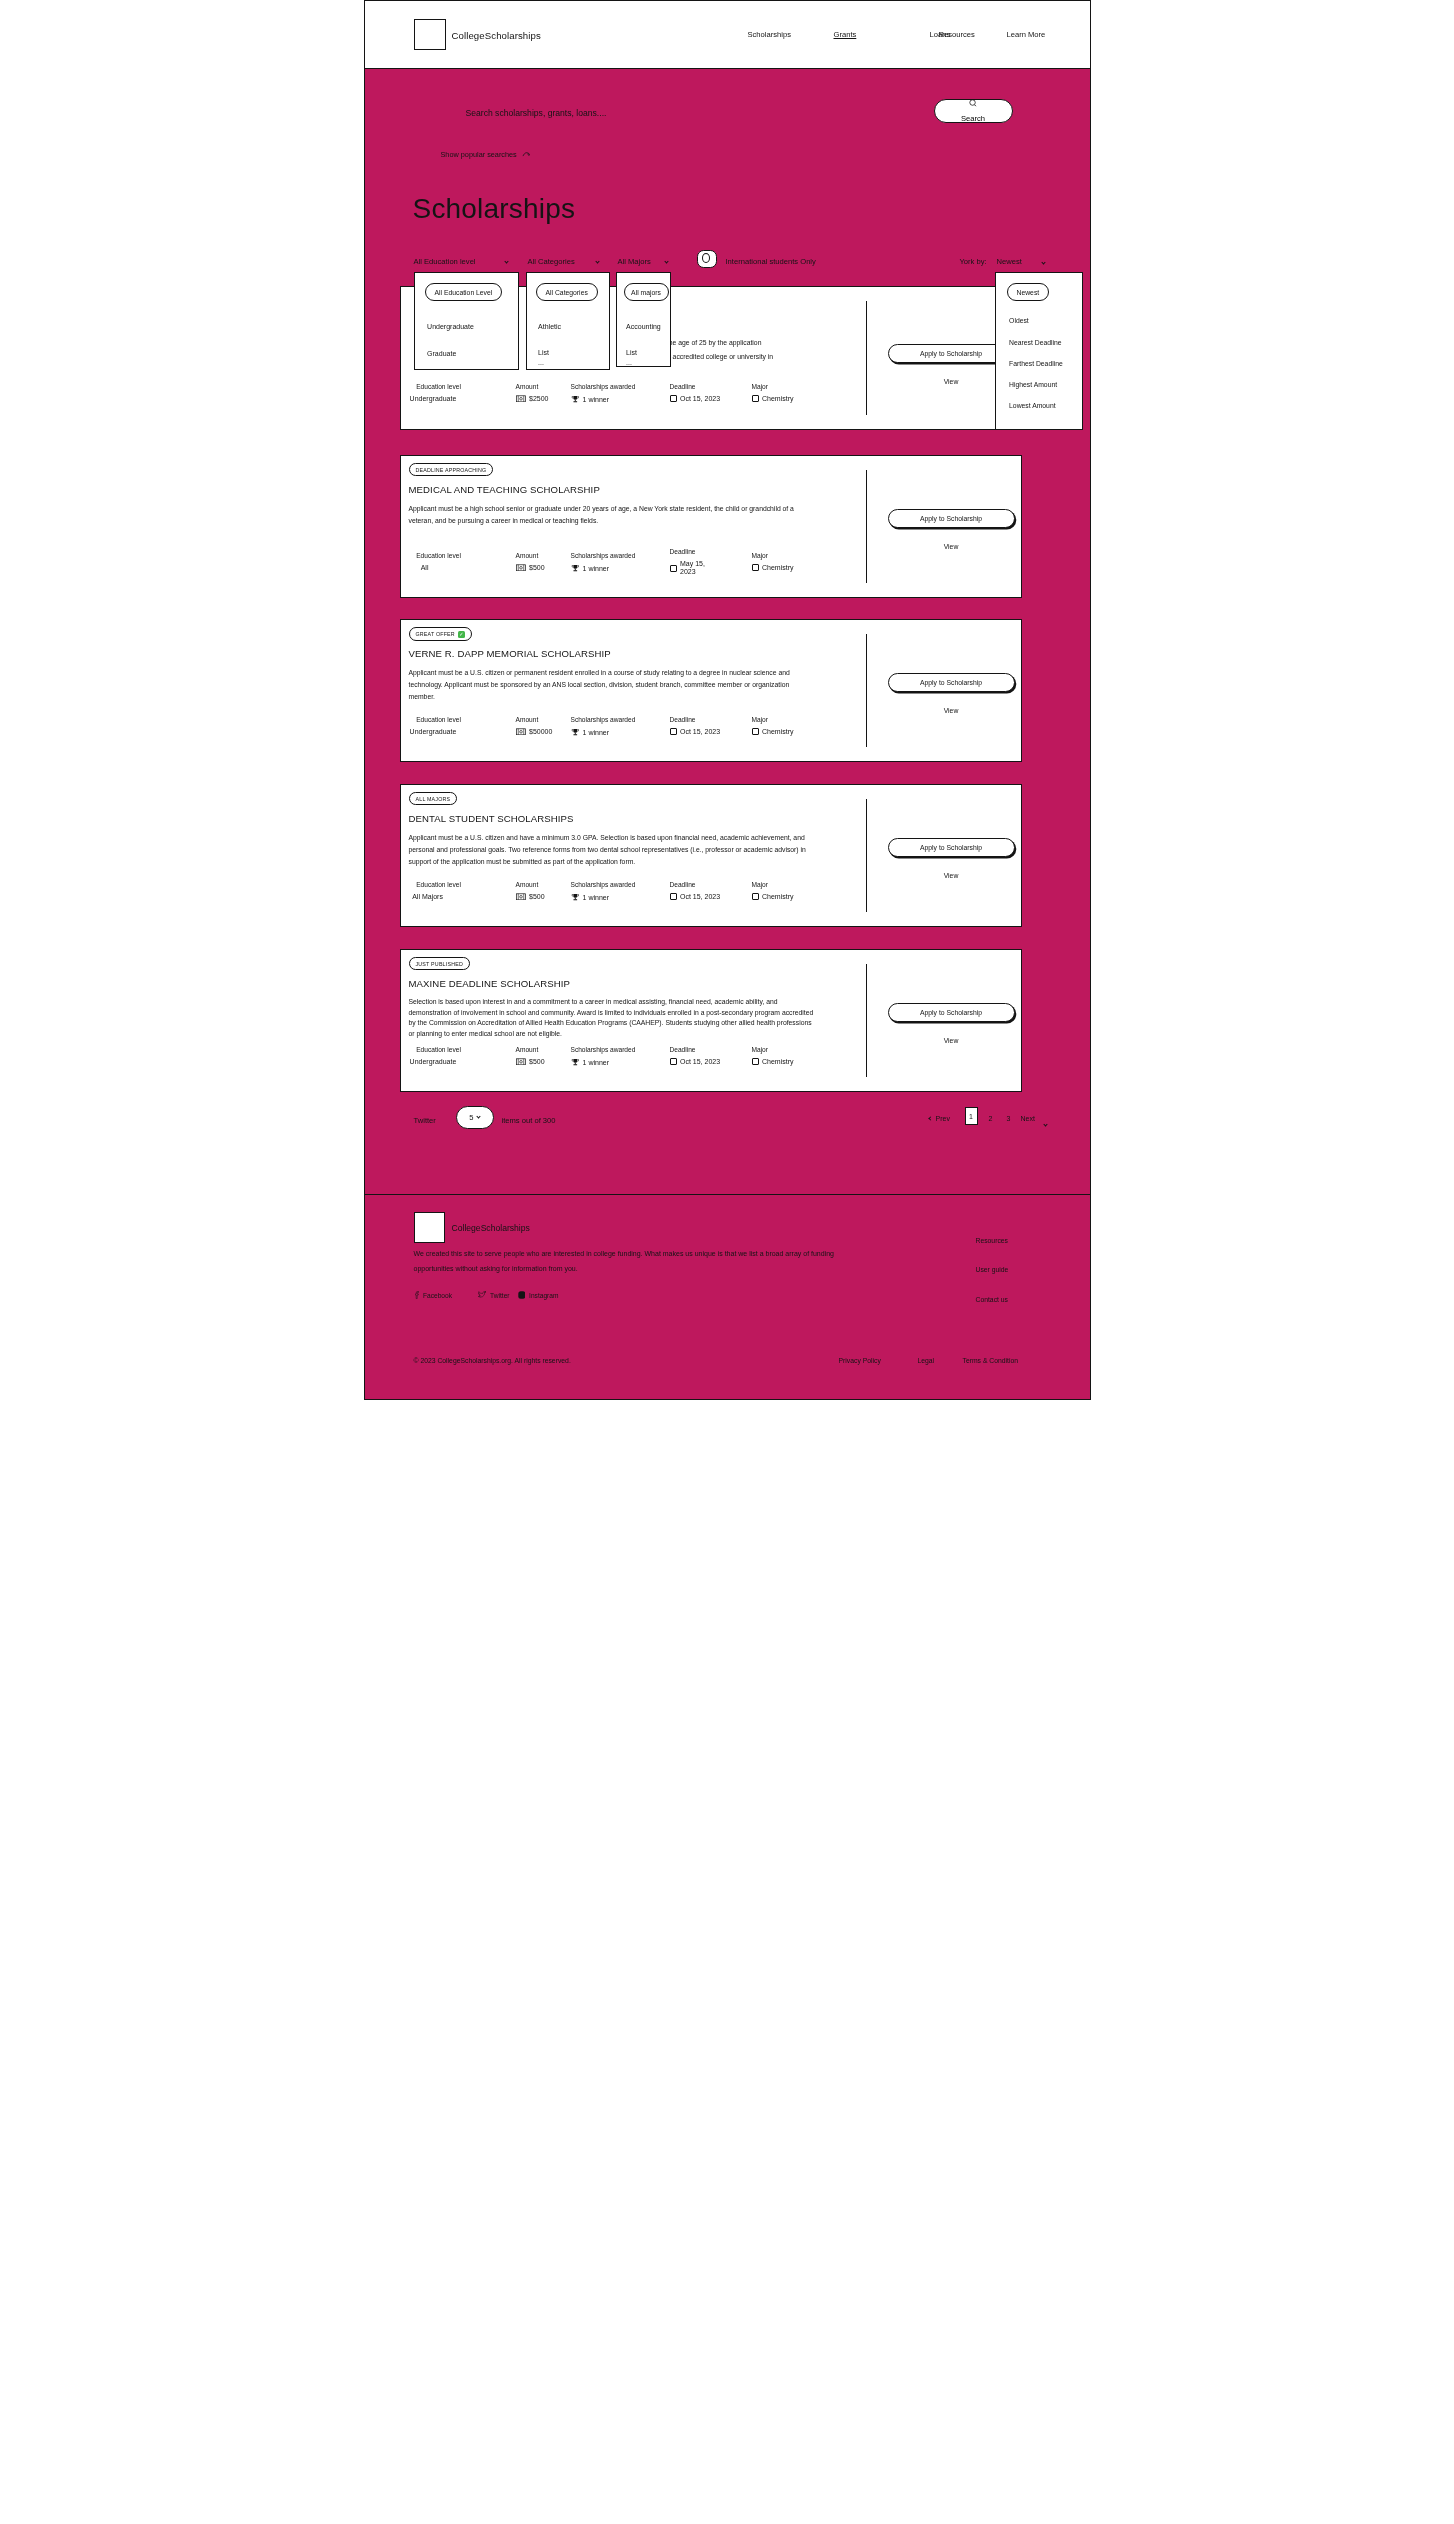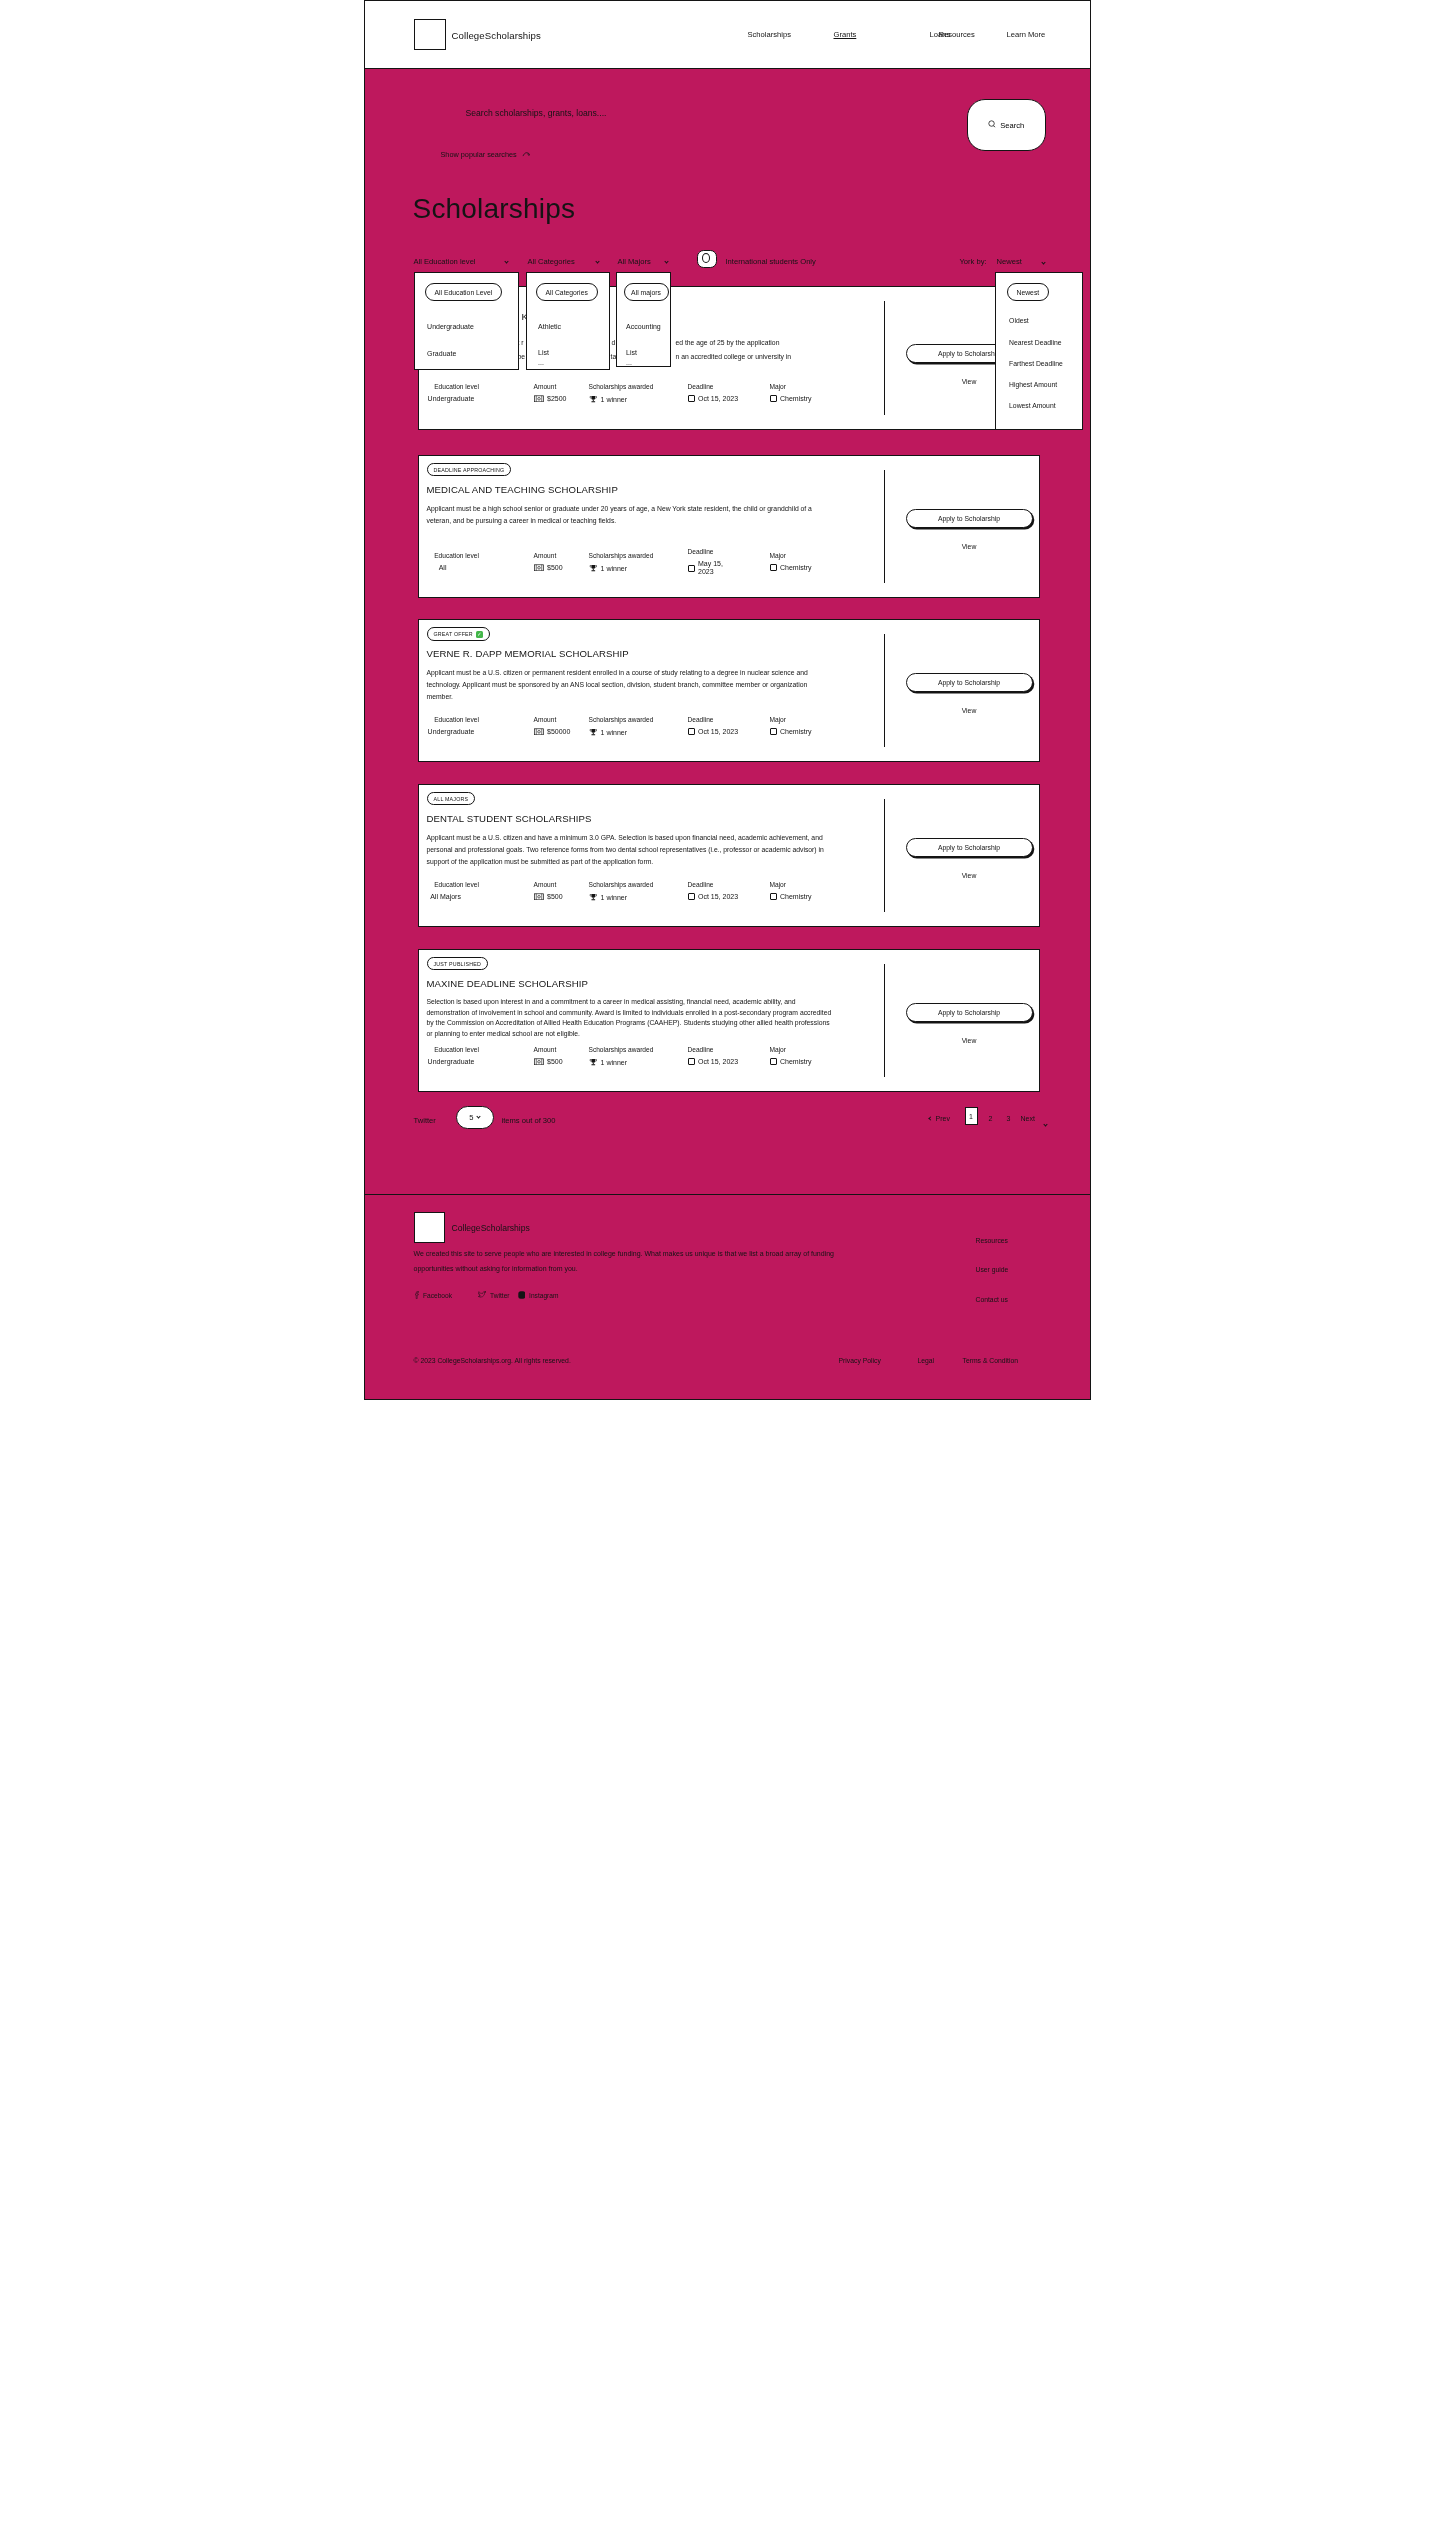--- a/index.html
+++ b/index.html
@@ -29,21 +29,21 @@
   
   .h1{font-size:28px;font-weight:500;letter-spacing:0.2px;}
   .filter-label{font-size:7.6px;cursor:pointer;}
   .toggle{position:absolute;width:20px;height:18px;border:1px solid #141414;border-radius:6.6px;background:#fff;cursor:pointer;}
   .toggle .knob{position:absolute;left:50%;top:50%;width:8px;height:10px;margin:-5.6px 0 0 -4.5px;border:1px solid #141414;border-radius:50%;}
   
   .panel{position:absolute;background:#fff;border:1px solid #141414;z-index:20;}
   .pill{display:inline-block;border:1px solid #141414;border-radius:504px;background:#fff;font-size:6.8px;padding:4.5px 9px;white-space:nowrap;cursor:pointer;}
   .opt{font-size:7px;white-space:nowrap;cursor:pointer;}
   
-  .card{position:absolute;left:53px;width:622px;height:143px;border:1px solid #141414;background:#fff;}
+  .card{position:absolute;left:35px;width:622px;height:143px;border:1px solid #141414;background:#fff;}
   .badge{position:absolute;left:8px;top:7px;border:0.8px solid #141414;border-radius:504px;padding:2.5px 6px;font-size:5.3px;letter-spacing:0.2px;display:inline-flex;align-items:center;gap:3px;background:#fff;}
   .badge .check{width:7px;height:7px;border-radius:1.5px;background:#43B649;color:#fff;font-size:5px;line-height:7px;text-align:center;display:inline-block;}
   .card-title{position:absolute;left:8px;top:28px;font-size:9.6px;letter-spacing:0.1px;white-space:nowrap;}
   .card-desc{position:absolute;left:8px;top:47px;width:407px;font-size:6.8px;line-height:12px;}
   .vdivider{position:absolute;left:465px;top:14px;bottom:14px;width:1px;background:#141414;}
   .apply-btn{position:absolute;left:487px;top:53px;width:127px;height:19px;border:0.9px solid #141414;border-radius:9.6px;background:#fff;font-family:inherit;font-size:6.8px;color:#141414;box-shadow:1.3px 1.5px 0 #141414;cursor:pointer;}
   .view-link{position:absolute;left:487px;top:87px;width:127px;text-align:center;font-size:6.8px;cursor:pointer;}
   .stat{position:absolute;top:96px;}
   .stat .lbl{font-size:6.6px;white-space:nowrap;}
   .stat .val{margin-top:4.5px;font-size:7px;display:flex;align-items:center;gap:3.5px;white-space:nowrap;}
@@ -69,21 +69,21 @@
     <div class="abs txt nav-item" style="left:383px;top:29px;">Scholarships</div>
     <div class="abs txt nav-item" style="left:469px;top:29px;text-decoration:underline;">Grants</div>
     <div class="abs txt nav-item" style="left:525px;top:29px;padding-left:40px;">Loans</div>
     <div class="abs txt nav-item" style="left:574px;top:29px;">Resources</div>
     <div class="abs txt nav-item" style="left:642px;top:29px;">Learn More</div>
   </div>
 
   <div class="abs" style="left:101px;top:107px;">
     <input class="search-input" type="text" placeholder="Search scholarships, grants, loans...." style="">
   </div>
-  <button class="search-btn" style="left:602px;top:98px;width:79px;height:52px;">
+  <button class="search-btn" style="left:569px;top:98px;width:79px;height:24px;flex-direction:column;">
     <span class="icon">
       <svg width="8.6" height="8.6" viewBox="0 0 17 17">
           <circle cx="7" cy="7" r="5.4" fill="none" stroke="#141414" stroke-width="1.5"></circle>
           <line x1="11.2" y1="11.6" x2="13.6" y2="14.2" stroke="#141414" stroke-width="1.8"></line>
         </svg>
     </span>
     <span>Search</span>
   </button>
   <div class="abs popular" style="left:76px;top:149px;">
     <span>Show popular searches</span>

